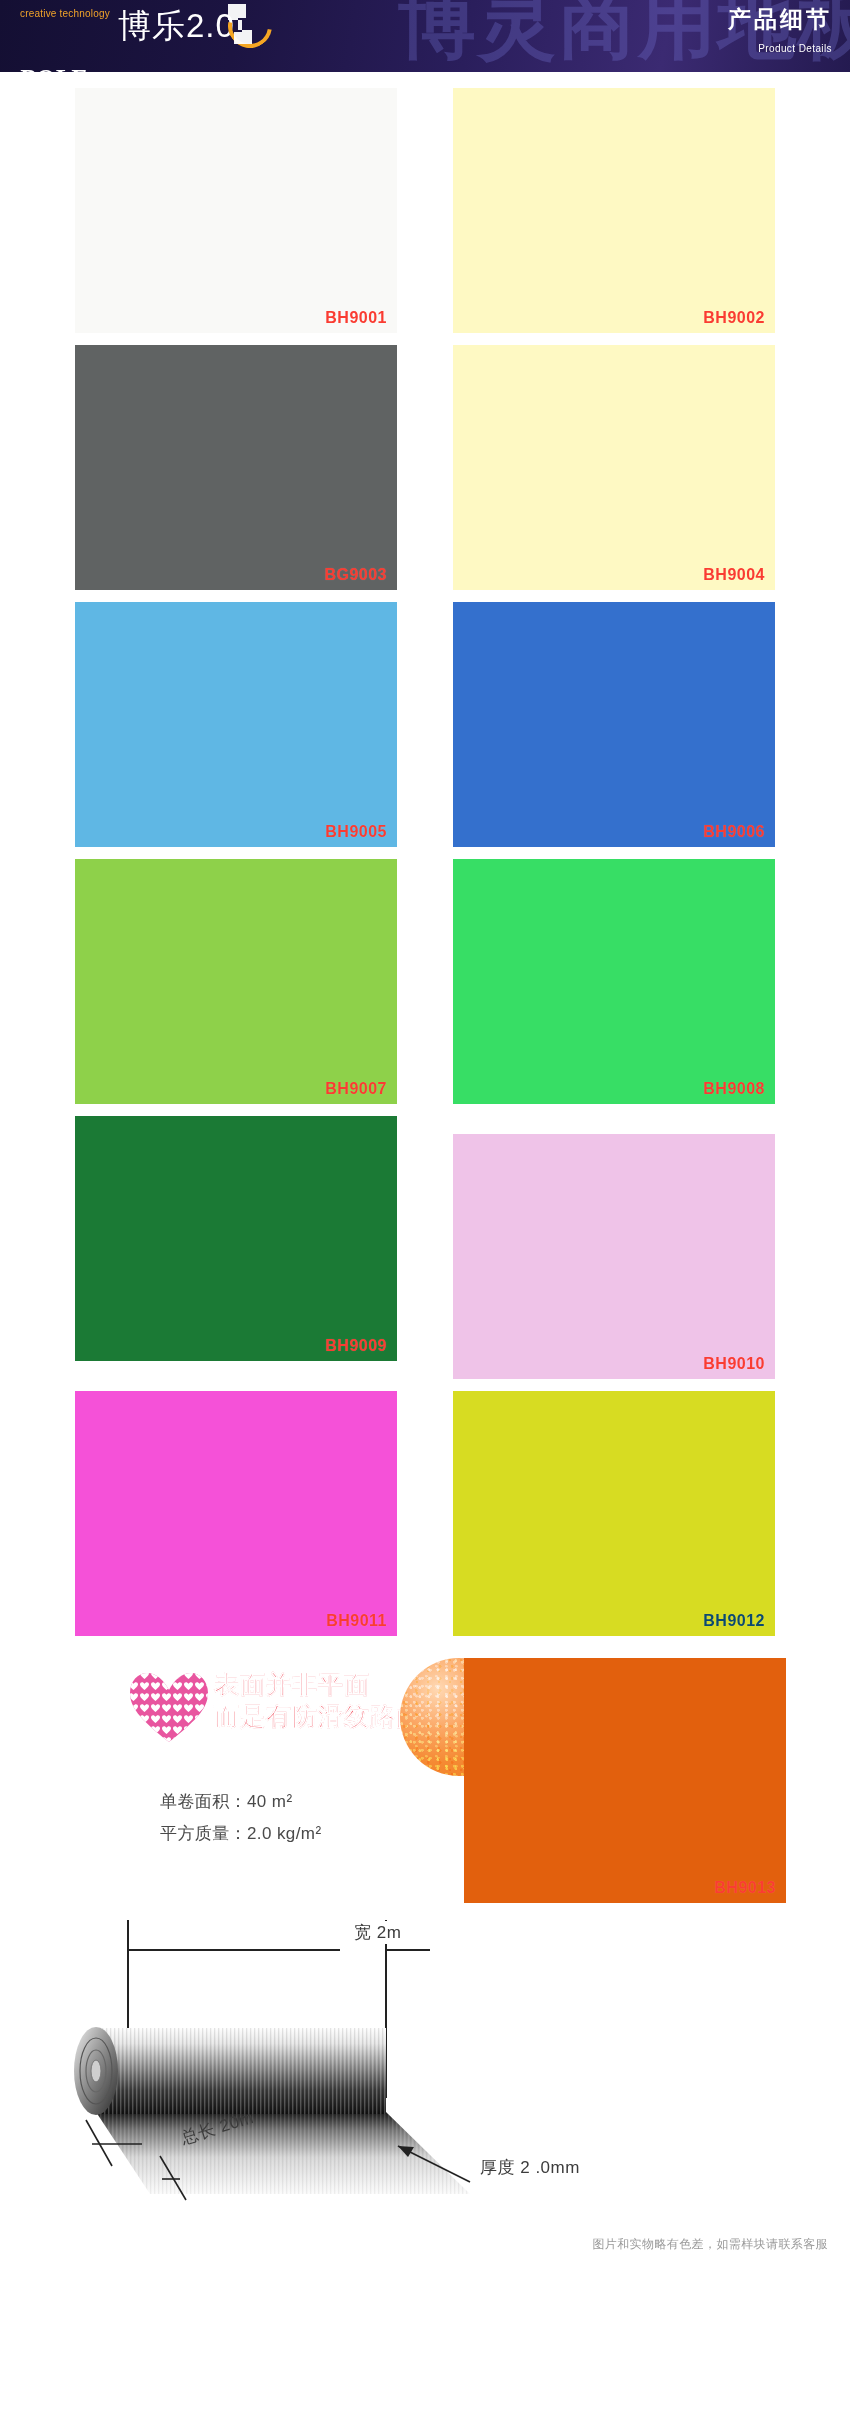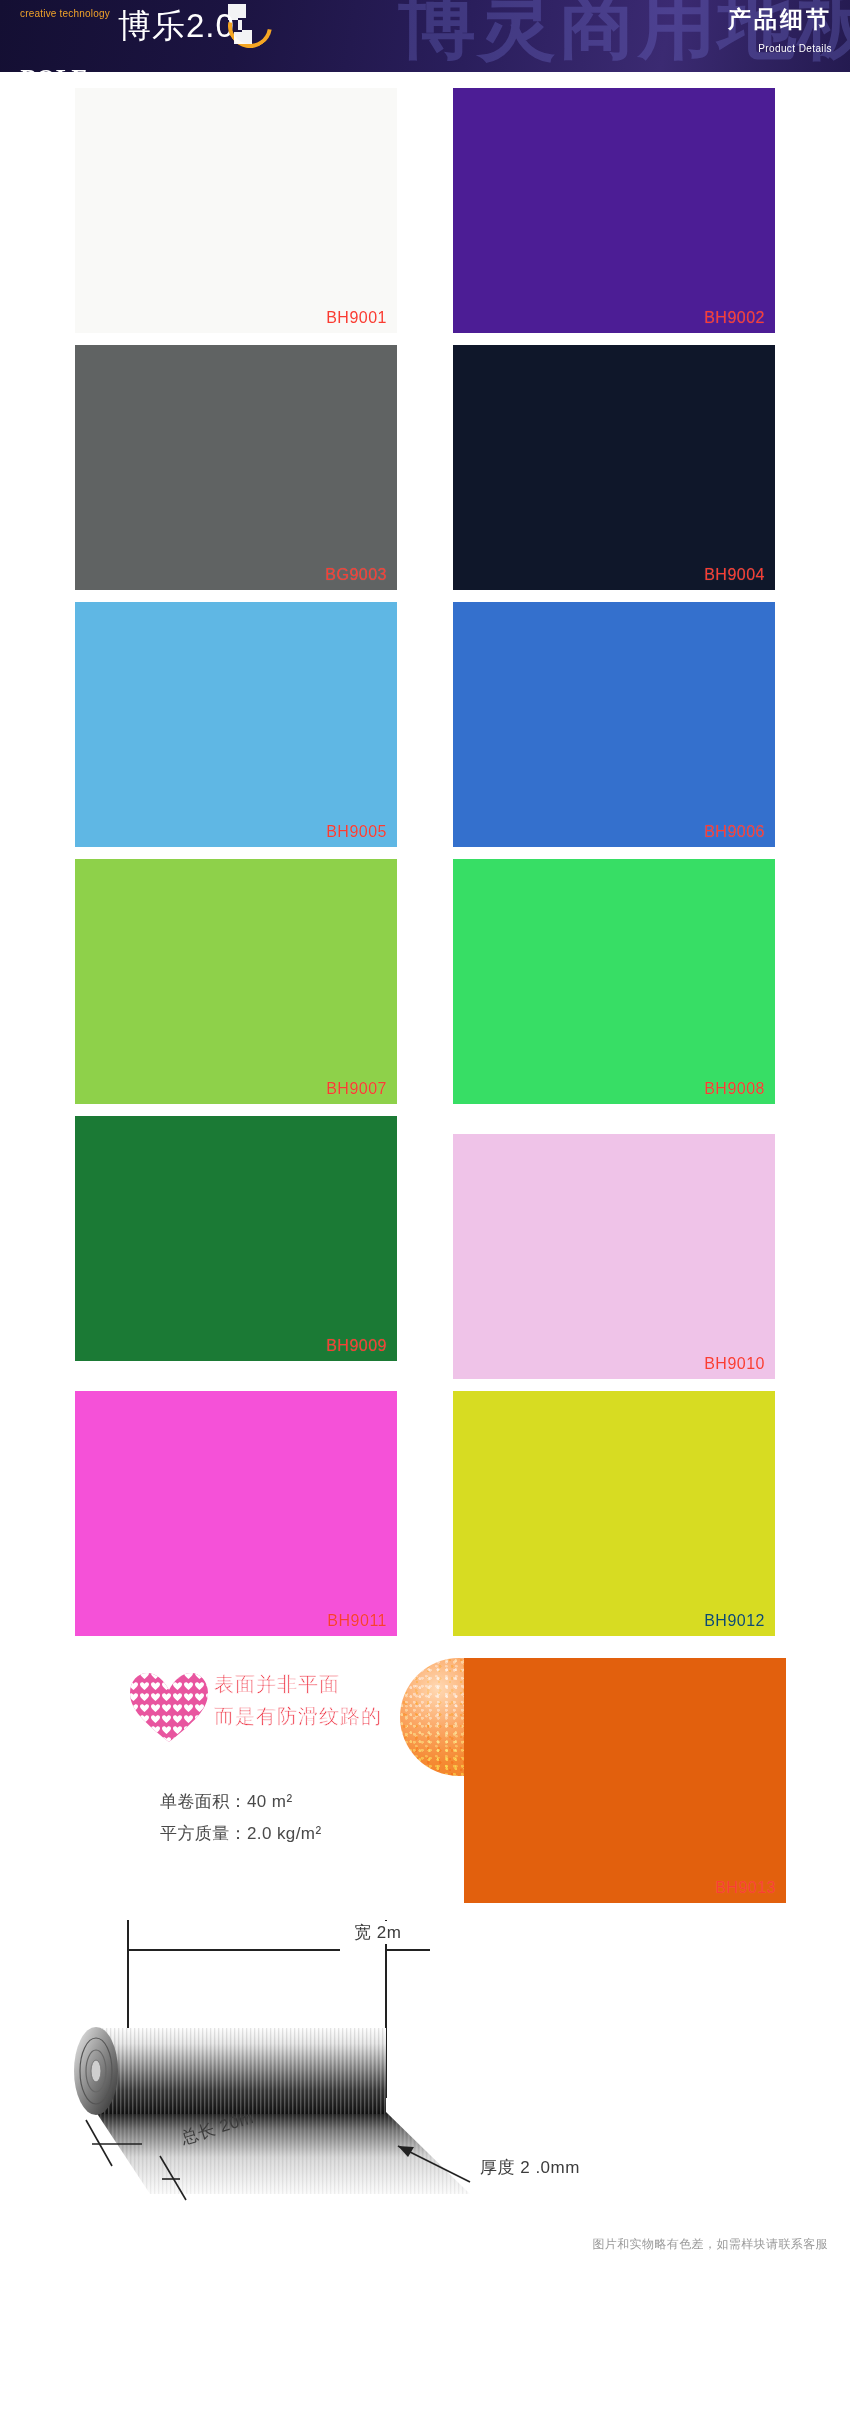--- a/index.html
+++ b/index.html
@@ -131,21 +131,21 @@
   .swatch {
     position: relative;
     width: 322px;
     height: 245px;
   }
   .swatch-label {
     position: absolute;
     right: 10px;
     bottom: 6px;
     font-size: 16px;
-    font-weight: 400;
+    font-weight: 700;
     color: #fa3c32;
     letter-spacing: .5px;
     text-shadow: 0 0 1px rgba(255,255,255,.25);
     margin-left: 48px;
   }
   .swatch.offsetdown { margin-top: 18px; text-align: right; }
 
   
   .callout {
     position: relative;
@@ -156,23 +156,23 @@
     position: absolute;
     left: 128px;
     top: 22px;
     width: 82px;
     height: 74px;
   }
   .callout-text {
     position: absolute;
     left: 214px;
     top: 20px;
-    font-size: 20px;
+    font-size: 25px;
     line-height: 32px;
-    font-weight: 400;
+    font-weight: 700;
     color: #ee2b3c;
     letter-spacing: 1px;
     -webkit-text-stroke: 0.6px #ffffff;
   }
   .texture-circle {
     position: absolute;
     left: 400px;
     top: 10px;
     width: 118px;
     height: 118px;
@@ -264,30 +264,30 @@
     <div class="title-cn">产品细节</div>
     <div class="title-en">Product Details</div>
   </div>
 
   <div class="swatch-grid">
 
     <div class="swatch-row">
       <div class="swatch" style="background: rgb(249, 249, 247);">
         <span class="swatch-label" style="color: rgb(250, 60, 50);">BH9001</span>
       </div>
-      <div class="swatch" style="background: #4c1d95;">
+      <div class="swatch" style="background: #fef9c3;">
         <span class="swatch-label" style="color: rgb(250, 60, 50);">BH9002</span>
       </div>
     </div>
 
     <div class="swatch-row">
       <div class="swatch" style="background: rgb(96, 99, 99);">
         <span class="swatch-label" style="color: rgb(250, 60, 50);">BG9003</span>
       </div>
-      <div class="swatch" style="background: #0f172a;">
+      <div class="swatch" style="background: #fef9c3;">
         <span class="swatch-label" style="color: rgb(250, 60, 50);">BH9004</span>
       </div>
     </div>
 
     <div class="swatch-row">
       <div class="swatch" style="background: rgb(95, 183, 228);">
         <span class="swatch-label" style="color: rgb(250, 60, 50);">BH9005</span>
       </div>
       <div class="swatch" style="background: rgb(52, 112, 205);">
         <span class="swatch-label" style="color: rgb(250, 60, 50);">BH9006</span>

